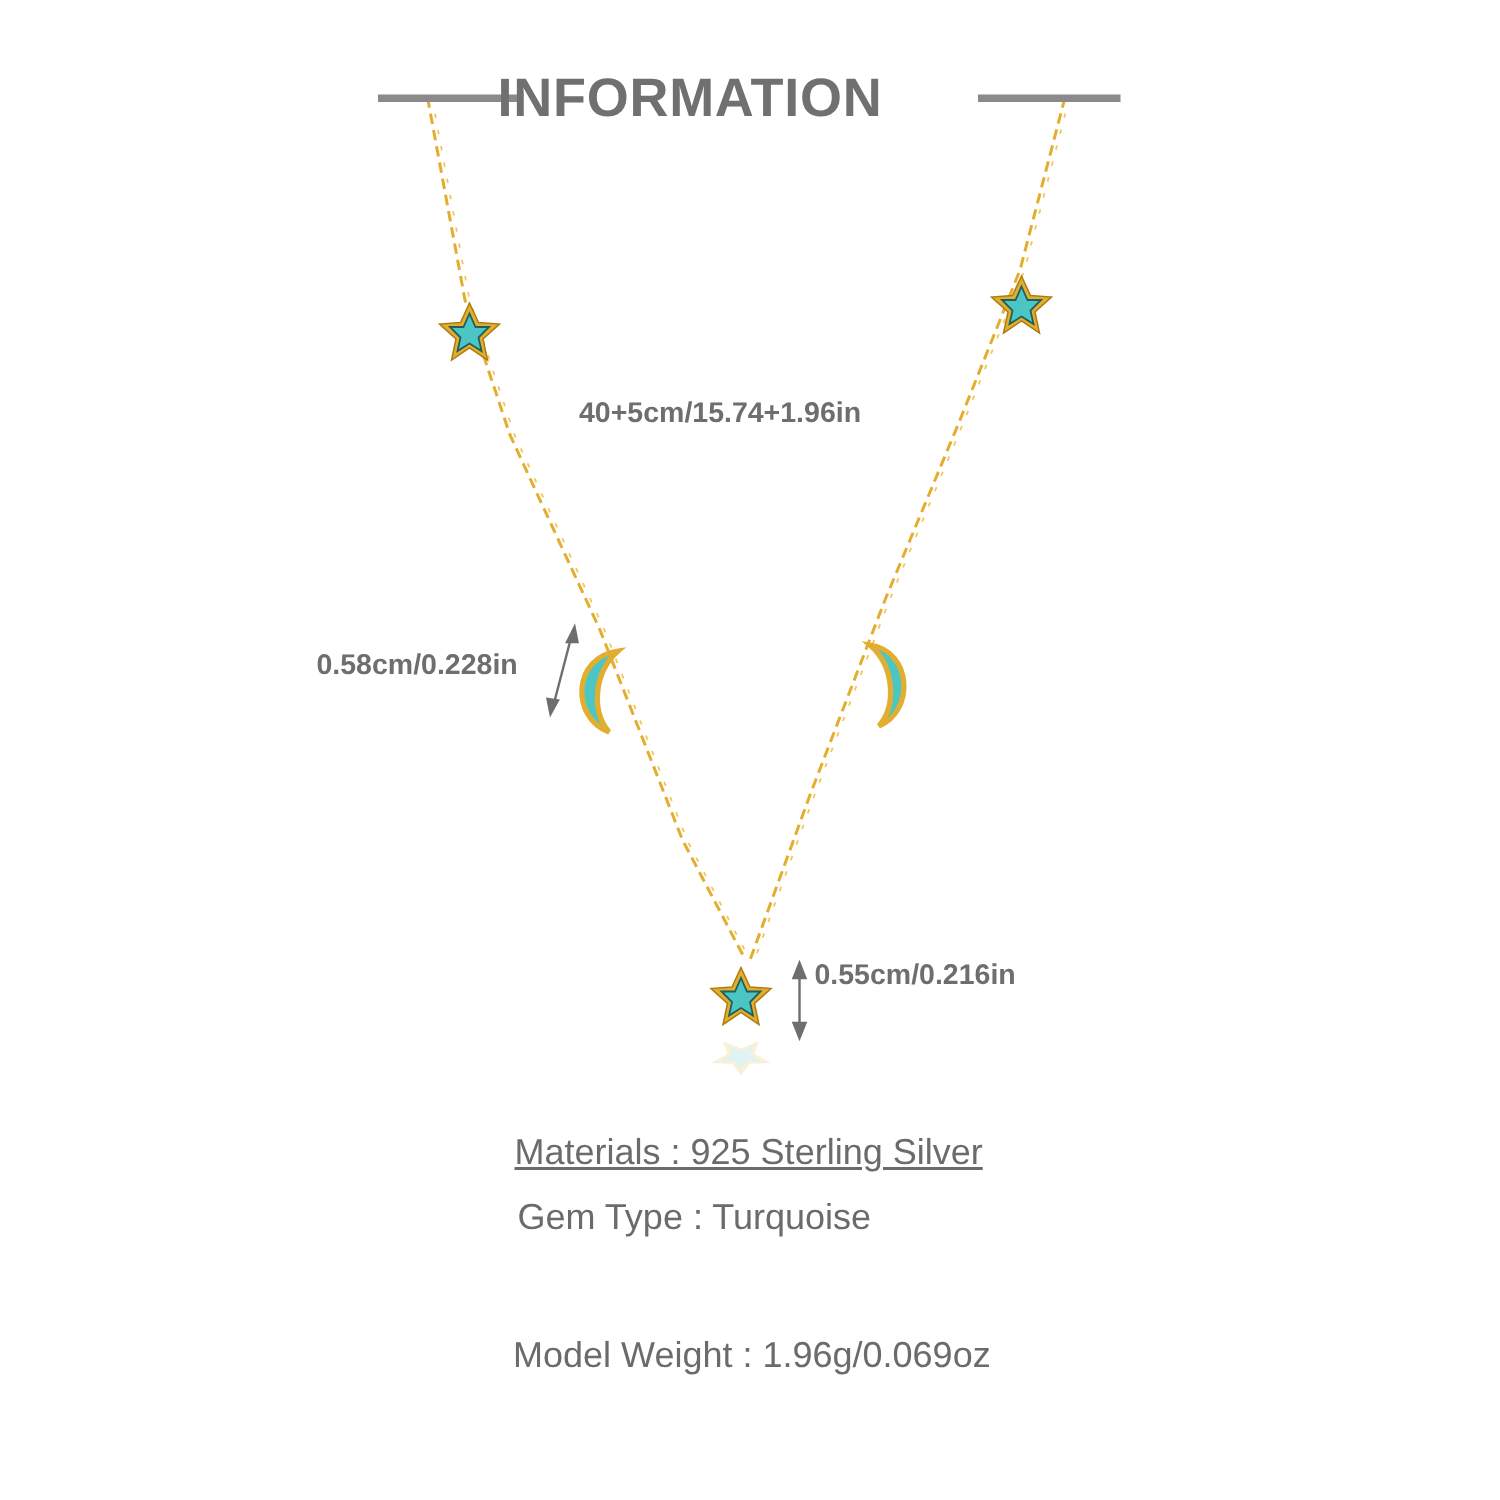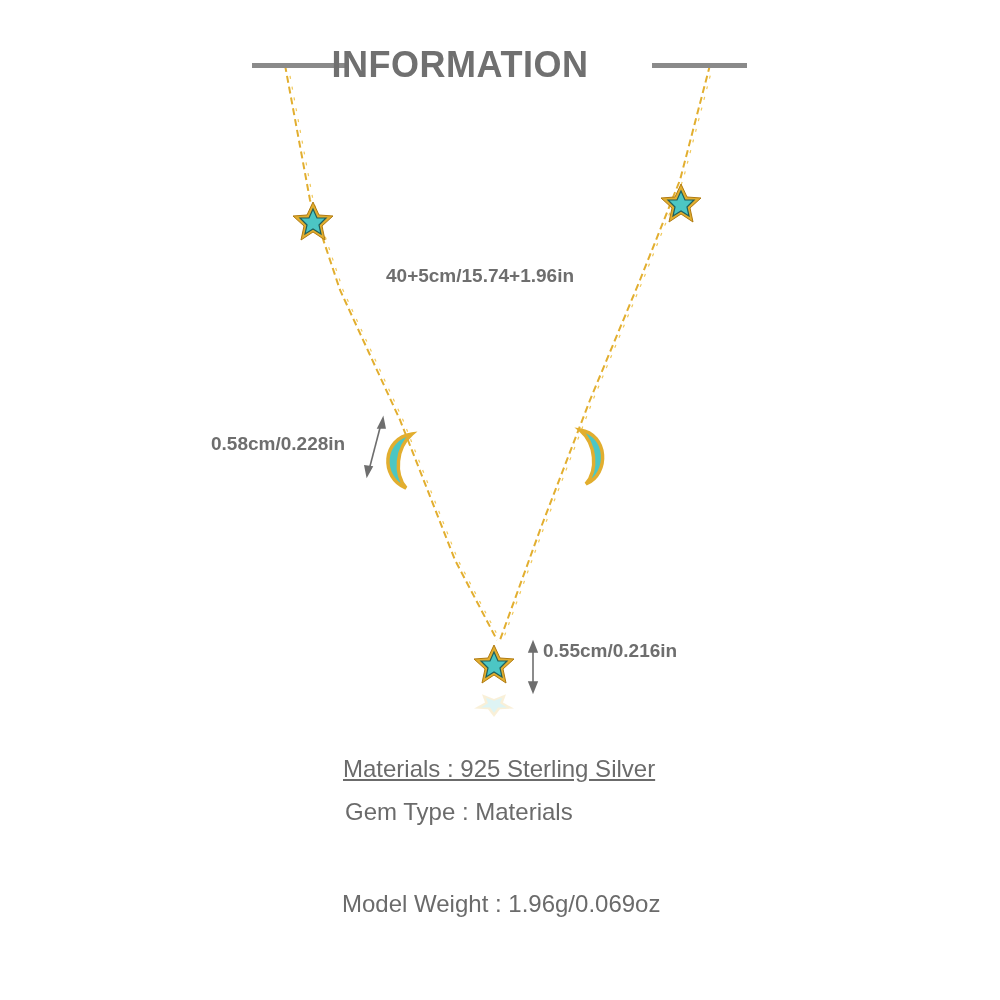--- a/index.html
+++ b/index.html
@@ -71,14 +71,14 @@
 
 <div class="title-rule" style="left:252px; top:63px; width:95px;"></div>
 <div class="title-rule" style="left:652px; top:63px; width:95px;"></div>
 <div class="title">INFORMATION</div>
 
 <div class="dim" style="left:386px; top:265px;">40+5cm/15.74+1.96in</div>
 <div class="dim" style="left:211px; top:433px;">0.58cm/0.228in</div>
 <div class="dim" style="left:543px; top:640px;">0.55cm/0.216in</div>
 
 <div class="spec" style="left:343px; top:755px;text-decoration:underline;">Materials : 925 Sterling Silver</div>
-<div class="spec" style="left:345px; top:798px;">Gem Type : Materials</div>
+<div class="spec" style="left:345px; top:798px;">Gem Type : Turquoise</div>
 <div class="spec" style="left:342px; top:842px;margin-top:48px;">Model Weight : 1.96g/0.069oz</div>
 
 </body></html>

